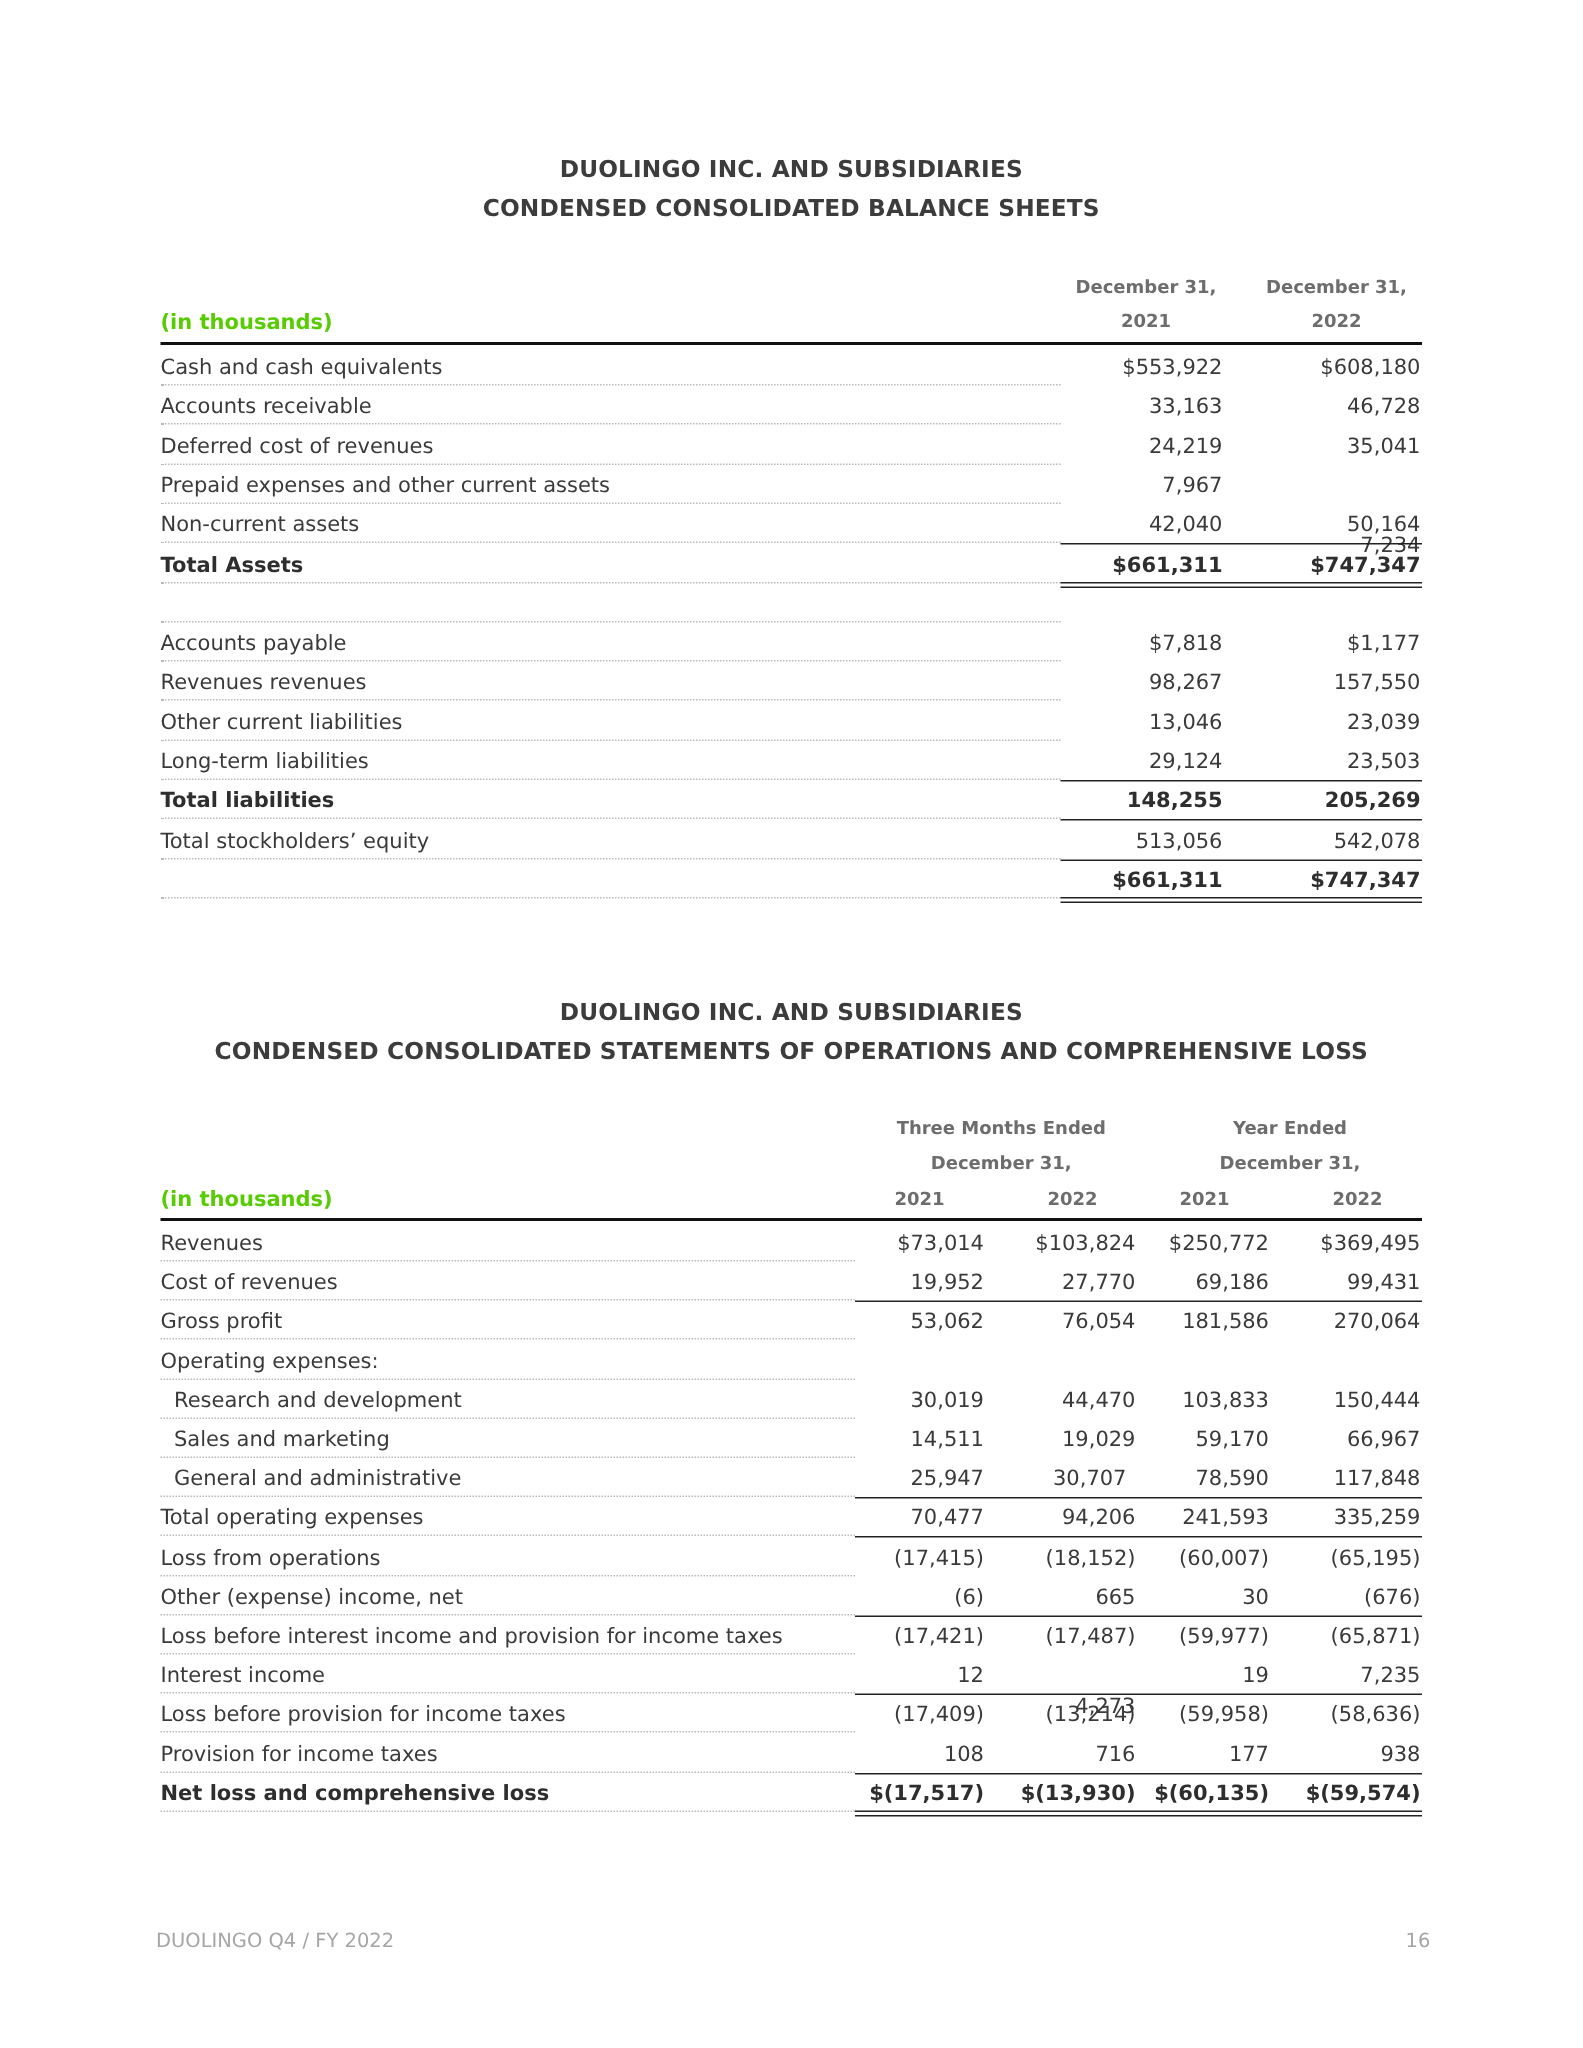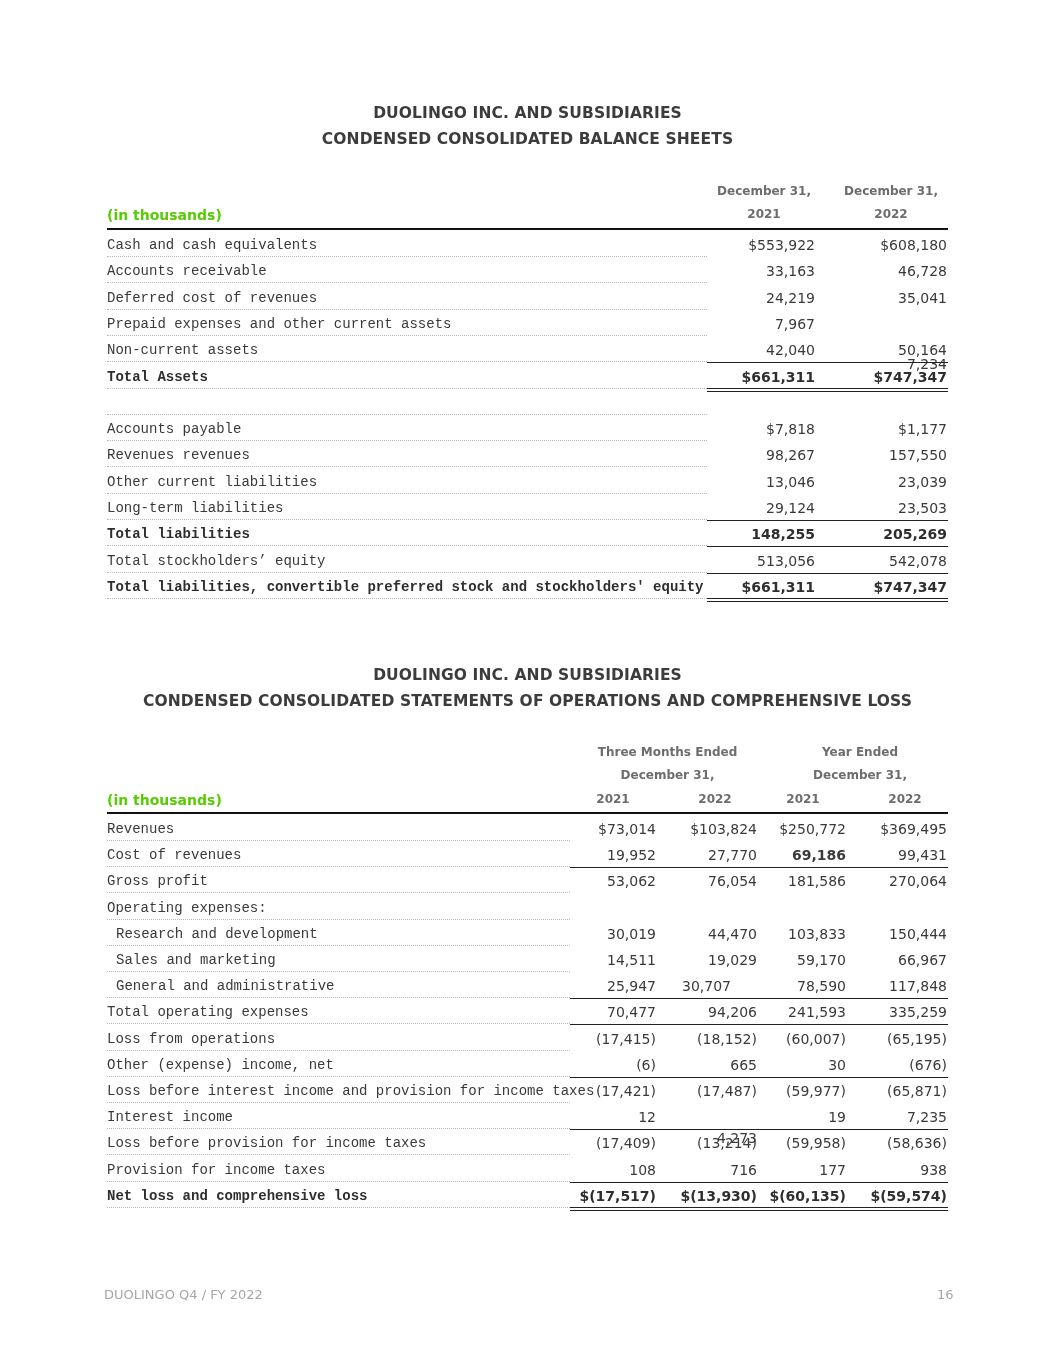--- a/index.html
+++ b/index.html
@@ -4,21 +4,21 @@
 <style>
   html, body { margin: 0; padding: 0; background: #ffffff; }
   body { width: 1055px; height: 1365px; position: relative; overflow: hidden;
          font-family: "DejaVu Sans", sans-serif; color: #3a3a3a; }
   .title { position: absolute; left: 0; width: 1055px; text-align: center;
            font-weight: bold; font-size: 15.5px; color: #3c3c3c; letter-spacing: 0.1px; }
   .hdr { position: absolute; font-weight: bold; font-size: 12px; color: #6d6d6d; text-align: center; }
   .unit { position: absolute; font-weight: bold; font-size: 14px; color: #58cc02; }
   .rule { position: absolute; height: 0; border-top: 2.5px solid #111; }
   .row { position: absolute; left: 107px; height: 26px; }
-  .lbl { position: absolute; left: 0; top: 3px; font-size: 14px; color: #3a3a3a; white-space: nowrap; font-family: Liberation Mono, monospace; }
+  .lbl { position: absolute; left: 0; top: 3px; font-size: 14px; color: #3a3a3a; white-space: nowrap; }
   .lbl.b { font-weight: bold; color: #2e2e2e; }
   .lbl.ind { left: 9px; }
   .dots { position: absolute; height: 0; border-top: 1px dotted #b9b9b9; }
   .val { position: absolute; top: 3px; font-size: 14px; text-align: right; white-space: nowrap; color: #3a3a3a; }
   .val.b { font-weight: bold; color: #2e2e2e; }
   .sline { position: absolute; height: 0; border-top: 1.5px solid #222; }
   .dline { position: absolute; height: 2px; border-top: 1.5px solid #222; border-bottom: 1.5px solid #222; }
   .footer { position: absolute; top: 1287px; font-size: 13px; color: #a6a6a6; }
 </style>
 </head>
@@ -112,21 +112,20 @@
       <div class="sline" style="left: 600px; width: 241px; top: 23px;"></div>
     </div>
     <div class="row" style="top: 549.6px; width: 841px;">
       <span class="lbl">Total stockholders’ equity</span>
       <div class="dots" style="left: 0px; width: 600px; top: 22px;"></div>
       <span class="val" style="left: 600px; width: 108px;">513,056</span>
       <span class="val" style="left: 732px; width: 108px;">542,078</span>
       <div class="sline" style="left: 600px; width: 241px; top: 23px;"></div>
     </div>
     <div class="row" style="top: 575.9px; width: 841px;">
-      <span class="lbl b">Total liabilities, convertible preferred stock and stockholders' equity</span>
       <div class="dots" style="left: 0px; width: 600px; top: 22px;"></div>
       <span class="val b" style="left: 600px; width: 108px;">$661,311</span>
       <span class="val b" style="left: 732px; width: 108px;">$747,347</span>
       <div class="dline" style="left: 600px; width: 241px; top: 22px;"></div>
     </div>
   </div>
 
 <div class="title" style="top:666px">DUOLINGO INC. AND SUBSIDIARIES</div>
 <div class="title" style="top:692px">CONDENSED CONSOLIDATED STATEMENTS OF OPERATIONS AND COMPREHENSIVE LOSS</div>
 
@@ -148,21 +147,21 @@
       <span class="val" style="left: 457px; width: 92px;">$73,014</span>
       <span class="val" style="left: 558px; width: 92px;">$103,824</span>
       <span class="val" style="left: 647px; width: 92px;">$250,772</span>
       <span class="val" style="left: 748px; width: 92px;">$369,495</span>
     </div>
     <div class="row" style="top: 844.2px; width: 841px;">
       <span class="lbl">Cost of revenues</span>
       <div class="dots" style="left: 0px; width: 463px; top: 22px;"></div>
       <span class="val" style="left: 457px; width: 92px;">19,952</span>
       <span class="val" style="left: 558px; width: 92px;">27,770</span>
-      <span class="val" style="left: 647px; width: 92px; font-weight: bold;">69,186</span>
+      <span class="val" style="left: 647px; width: 92px;">69,186</span>
       <span class="val" style="left: 748px; width: 92px;">99,431</span>
       <div class="sline" style="left: 463px; width: 378px; top: 23px;"></div>
     </div>
     <div class="row" style="top: 870.4px; width: 841px;">
       <span class="lbl">Gross profit</span>
       <div class="dots" style="left: 0px; width: 463px; top: 22px;"></div>
       <span class="val" style="left: 457px; width: 92px;">53,062</span>
       <span class="val" style="left: 558px; width: 92px;">76,054</span>
       <span class="val" style="left: 647px; width: 92px;">181,586</span>
       <span class="val" style="left: 748px; width: 92px;">270,064</span>
@@ -188,21 +187,21 @@
       <div class="dots" style="left: 0px; width: 463px; top: 22px;"></div>
       <span class="val" style="left: 457px; width: 92px;">14,511</span>
       <span class="val" style="left: 558px; width: 92px;">19,029</span>
       <span class="val" style="left: 647px; width: 92px;">59,170</span>
       <span class="val" style="left: 748px; width: 92px;">66,967</span>
     </div>
     <div class="row" style="top: 975.2px; width: 841px;">
       <span class="lbl ind">General and administrative</span>
       <div class="dots" style="left: 0px; width: 463px; top: 22px;"></div>
       <span class="val" style="left: 457px; width: 92px;">25,947</span>
-      <span class="val" style="left: 532px; width: 92px; text-align: right;">30,707</span>
+      <span class="val" style="left: 552px; width: 92px; text-align: right;">30,707</span>
       <span class="val" style="left: 647px; width: 92px;">78,590</span>
       <span class="val" style="left: 748px; width: 92px;">117,848</span>
       <div class="sline" style="left: 463px; width: 378px; top: 23px;"></div>
     </div>
     <div class="row" style="top: 1001.4px; width: 841px;">
       <span class="lbl">Total operating expenses</span>
       <div class="dots" style="left: 0px; width: 463px; top: 22px;"></div>
       <span class="val" style="left: 457px; width: 92px;">70,477</span>
       <span class="val" style="left: 558px; width: 92px;">94,206</span>
       <span class="val" style="left: 647px; width: 92px;">241,593</span>

